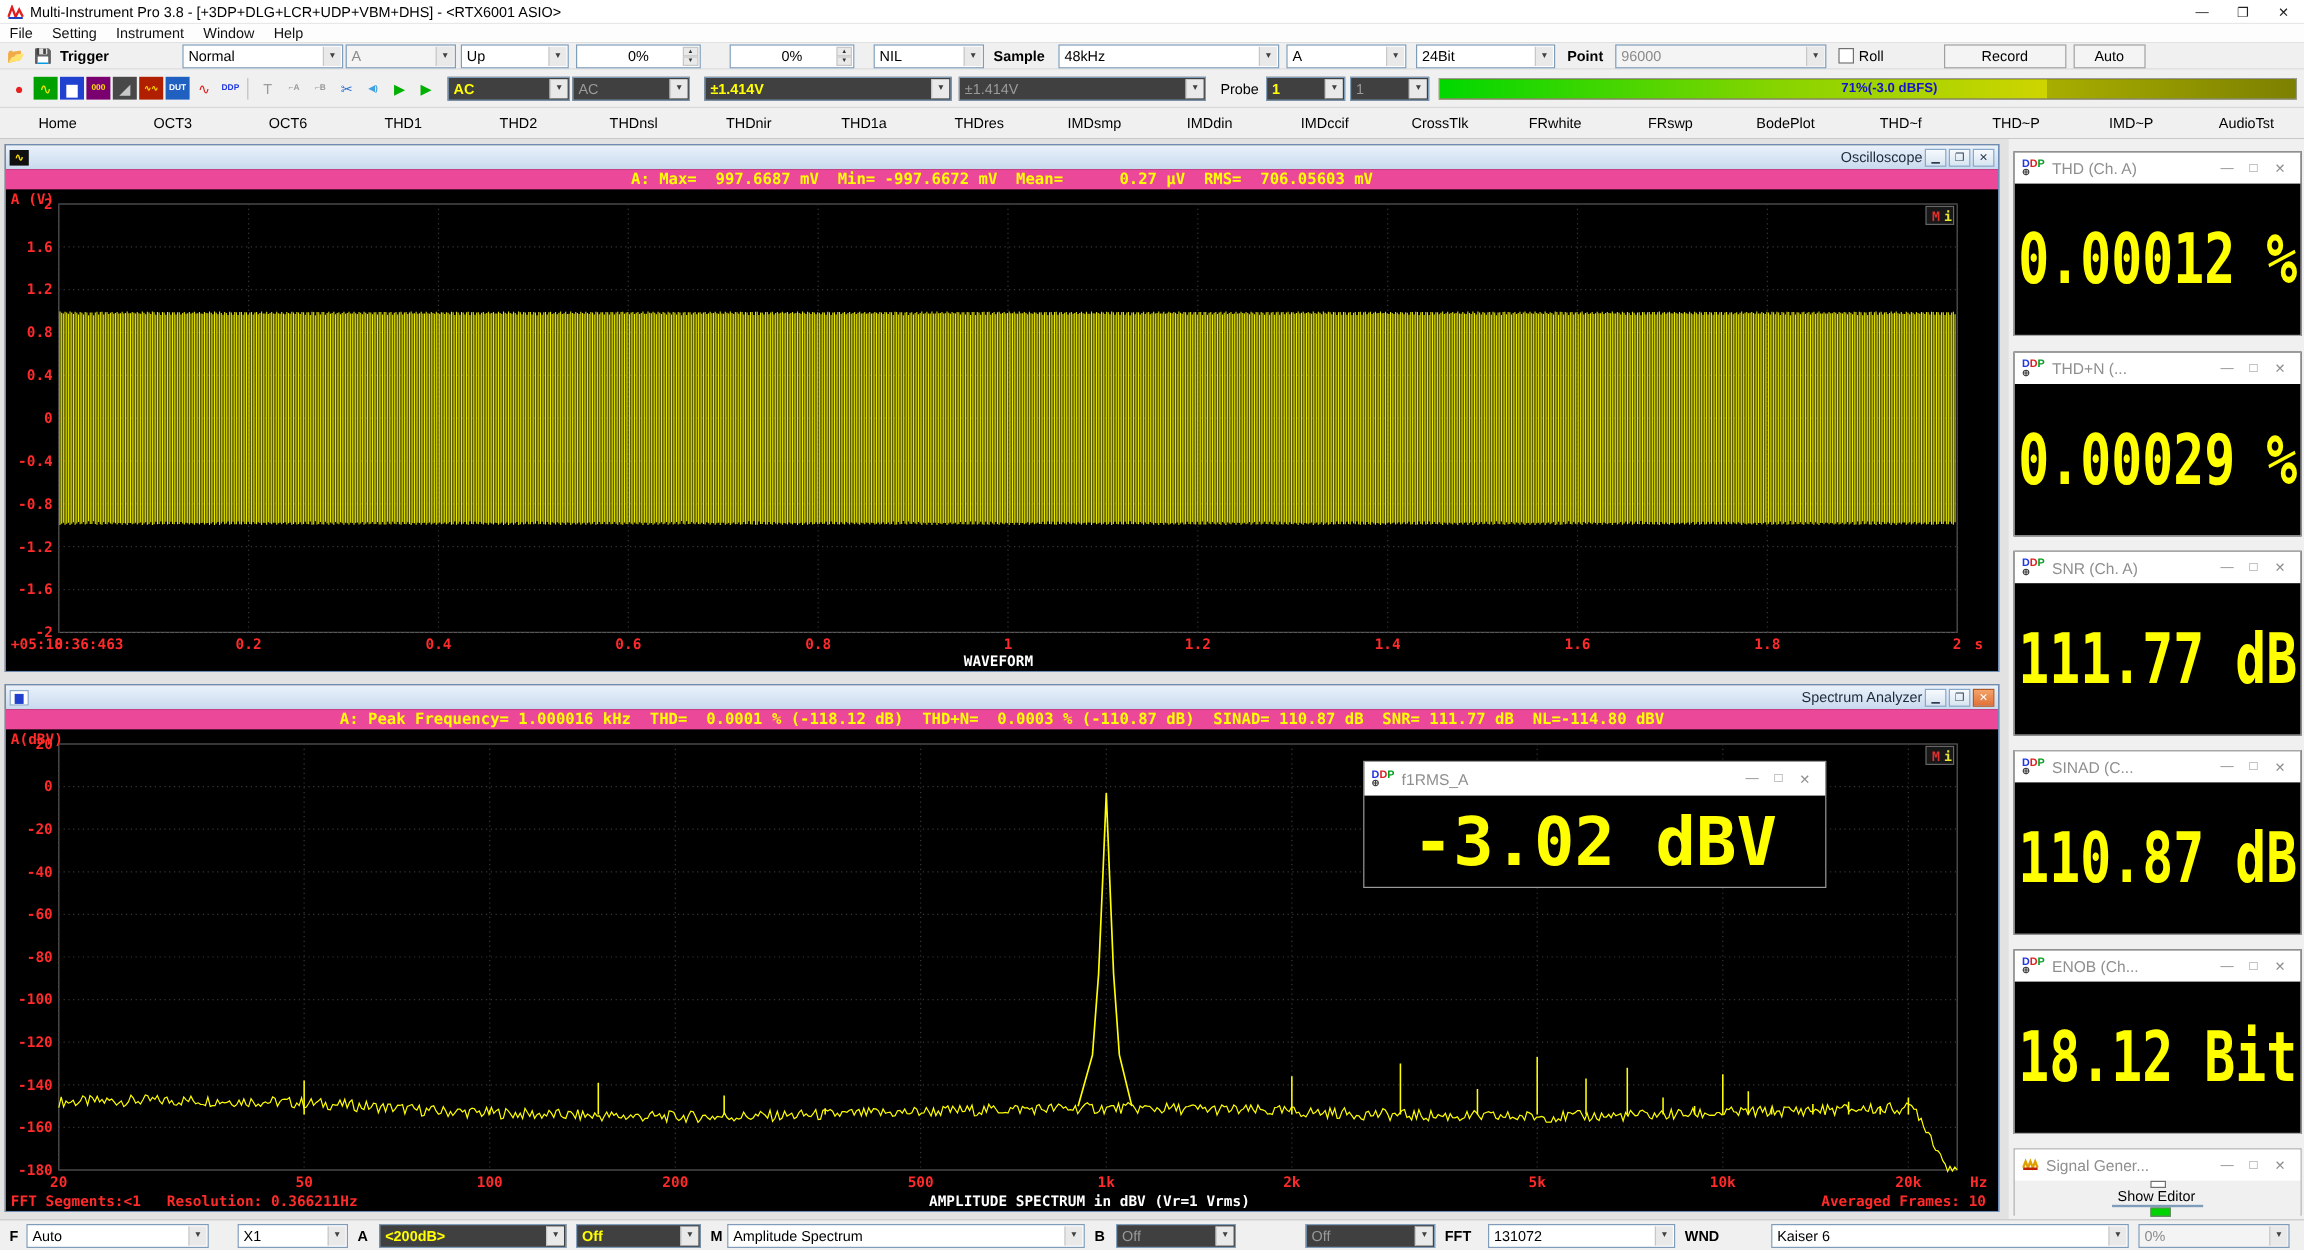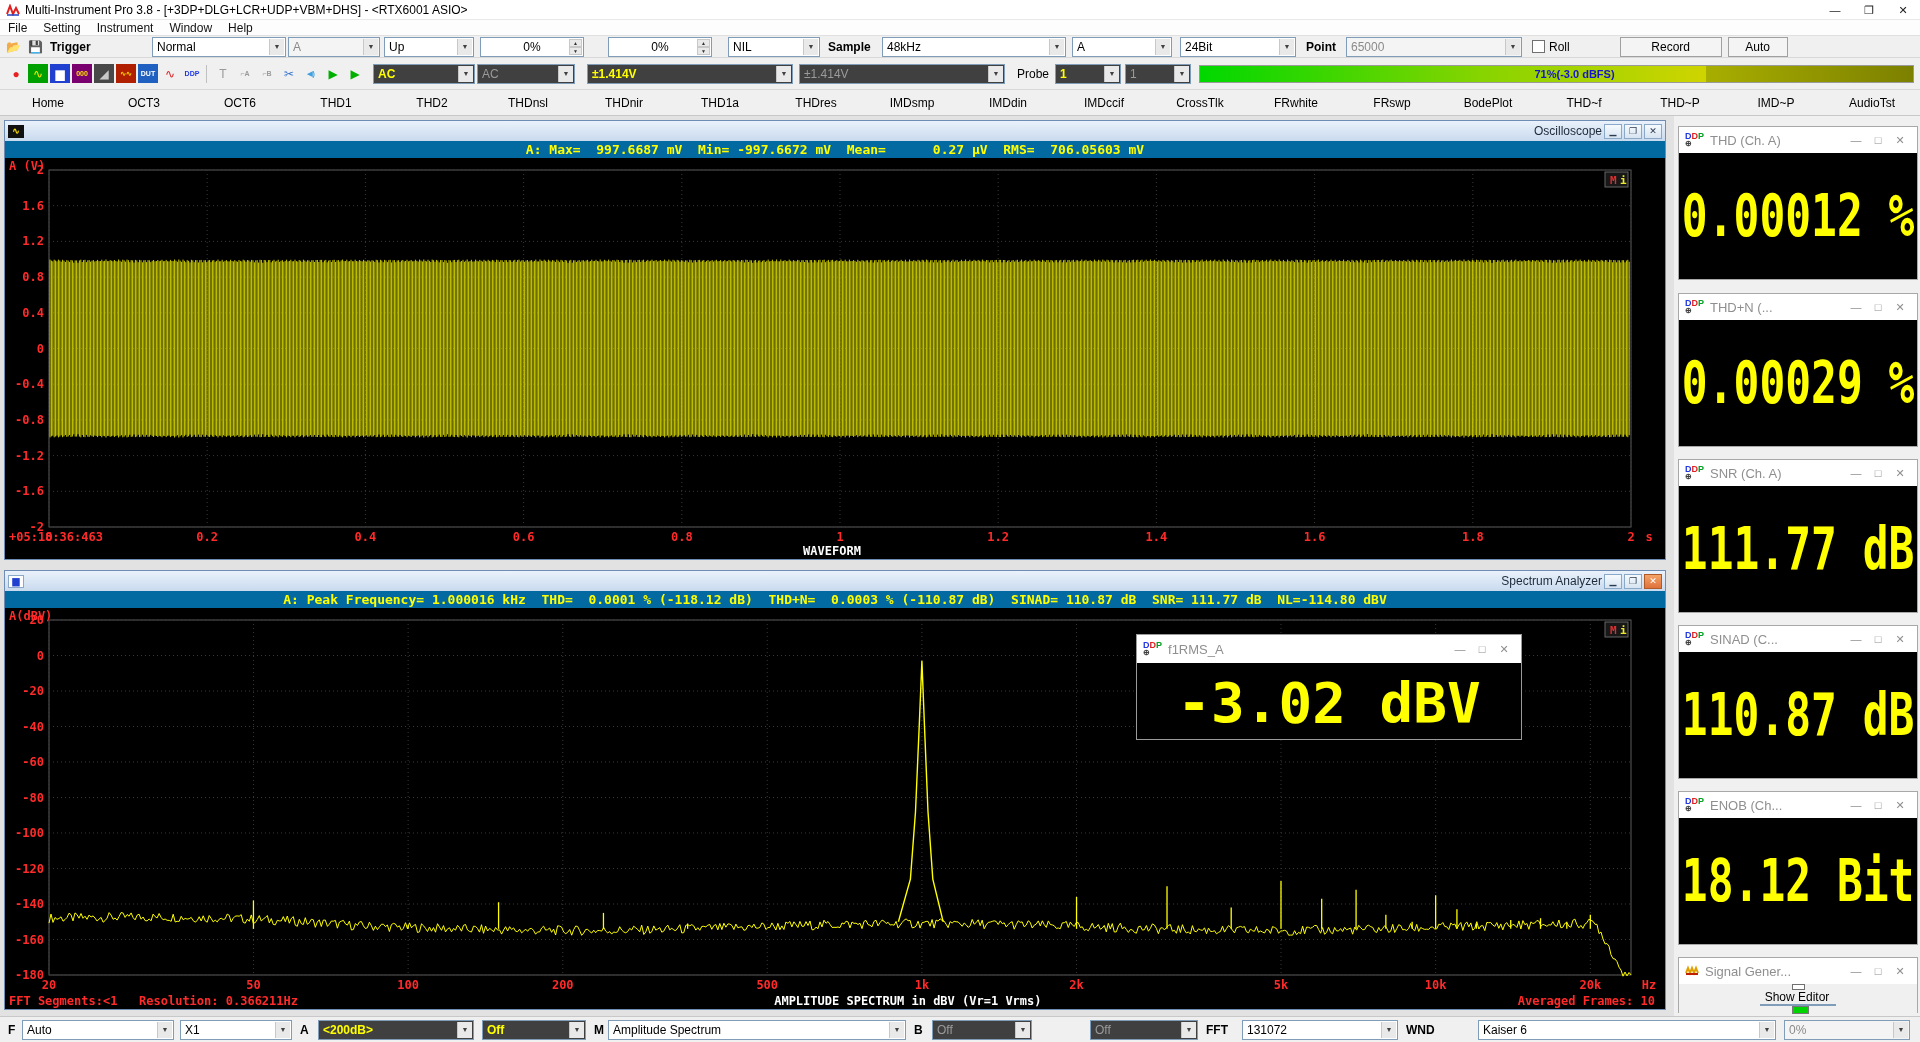--- a/index.html
+++ b/index.html
@@ -54,21 +54,21 @@
   
   .mdi { position:absolute; left:0; top:116px; width:1674px; height:900px; background:#e2e2e2; }
   .win { position:absolute; border:1px solid #6f8cb4; background:#000; }
   .win-tb { height:20px; background:linear-gradient(to bottom,#eaf2fb,#c9daee); display:flex;
             align-items:center; padding:0 3px; }
   .win-tb .w-title { color:#1d2a3a; font-size:12px; margin-left:4px; flex:1;text-align:right; }
   .mbtn { width:18px; height:15px; margin-left:2px; border:1px solid #8aa8c8;
           background:linear-gradient(to bottom,#f6fafd,#d7e4f1); display:flex; align-items:center;
           justify-content:center; font-size:9px; color:#2a3a50; }
   .mbtn.orange { background:linear-gradient(to bottom,#f3a469,#e0713a); border-color:#b05a28; color:#fff; }
-  .stats-row { height:17px; background:#0369a1; color:#ffff00; font-family:"DejaVu Sans Mono",monospace;
+  .stats-row { height:17px; background:#ec4899; color:#ffff00; font-family:"DejaVu Sans Mono",monospace;
                font-size:13px; font-weight:bold; white-space:pre; text-align:center; line-height:17px; overflow:hidden; }
   .plot { position:relative; background:#000; }
   .icon-mini { width:16px; height:13px; display:flex; align-items:center; justify-content:center;
                font-size:9px; font-weight:bold; }
 
   
   .meter-win { position:absolute; border:1px solid #a8a8a8; background:#000; }
   .meter-tb { height:26px; background:#ffffff; display:flex; align-items:center; padding:0 6px; }
   .ddp-ico { font-size:9px; font-weight:bold; line-height:8px; margin-right:6px; letter-spacing:0; }
   .ddp-ico .d1{color:#2038e0;} .ddp-ico .d2{color:#e02020;} .ddp-ico .p1{color:#00a020;}
@@ -179,21 +179,21 @@
     <div class="combo" style="width:100px;margin-left:6px">
         <span>A</span>
         <span class="arr">▼</span>
       </div>
     <div class="combo" style="width:116px;margin-left:8px">
         <span>24Bit</span>
         <span class="arr">▼</span>
       </div>
     <span class="tool-label" style="width:44px;margin-left:6px">Point</span>
     <div class="combo disabled" style="width:176px">
-        <span>65000</span>
+        <span>96000</span>
         <span class="arr">▼</span>
       </div>
     <span style="margin-left:10px;display:flex;align-items:center">
         <span class="cb"></span>
         <span class="tool-label2">Roll</span>
       </span>
     <div class="pushbtn" style="width:102px;margin-left:46px">Record</div>
     <div class="pushbtn" style="width:60px;margin-left:6px">Auto</div>
   </div>
 
@@ -541,21 +541,21 @@
         </div>
       </div>
     </div>
 
   <div class="statusbar">
     <span class="sb-label" style="margin-left:8px;width:14px">F</span>
     <div class="combo" style="width:152px">
         <span>Auto</span>
         <span class="arr">▼</span>
       </div>
-    <div class="combo" style="width:112px;margin-left:6px">
+    <div class="combo" style="width:92px;margin-left:24px">
         <span>X1</span>
         <span class="arr">▼</span>
       </div>
     <span class="sb-label" style="margin-left:8px;width:12px">A</span>
     <div class="combo blk" style="width:156px;margin-left:6px">
         <span>&lt;200dB&gt;</span>
         <span class="arr">▼</span>
       </div>
     <div class="combo blk" style="width:104px;margin-left:8px">
         <span>Off</span>

